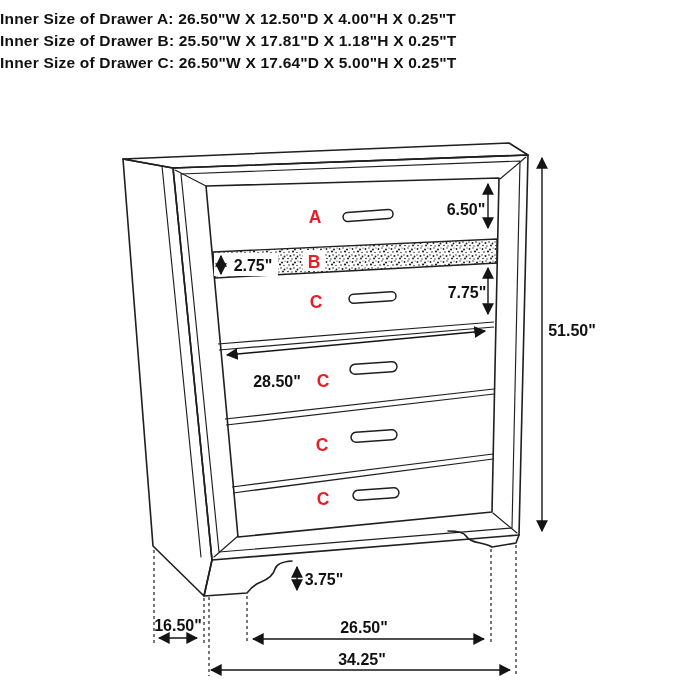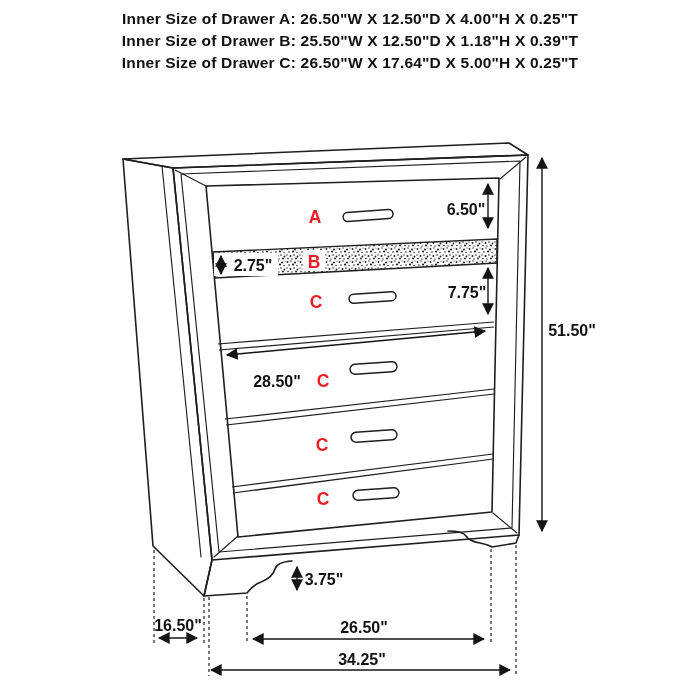--- a/index.html
+++ b/index.html
@@ -1,18 +1,18 @@
 <!DOCTYPE html>
 <html><head>
 <meta charset="utf-8">
 <style>
   html,body{margin:0;padding:0;background:#ffffff;}
   .stage{position:relative;width:700px;height:700px;background:#ffffff;overflow:hidden;
          font-family:"Liberation Sans", sans-serif;}
-  .header{position:absolute;top:8px;left:0;width:700px;text-align:center;
+  .header{position:absolute;top:8px;left:0;width:700px;
           font-weight:bold;font-size:15.5px;line-height:22px;color:#111;
           letter-spacing:0.2px;}
   .header div{white-space:pre;}
   svg{position:absolute;top:0;left:0;}
   .struct{stroke:#1f1f1f;fill:none;stroke-width:1.6;stroke-linejoin:round;stroke-linecap:round;}
   .thin{stroke-width:1.15;}
   .sep{stroke:#1f1f1f;stroke-width:1.25;fill:none;}
   .dotted{stroke:#1f1f1f;stroke-width:1.2;stroke-dasharray:3,3;fill:none;}
   .dim{stroke:#141414;stroke-width:1.4;fill:none;}
   .dimtxt{font-family:"Liberation Sans",sans-serif;font-weight:bold;font-size:16px;fill:#111;}
@@ -20,21 +20,21 @@
   .handle{fill:#ffffff;stroke:#1f1f1f;stroke-width:1.5;}
   .mask{fill:#ffffff;stroke:none;}
 </style>
 </head>
 <body>
 
 <div class="stage">
 
   <div class="header">
     <div>Inner Size of Drawer A: 26.50"W X 12.50"D X 4.00"H X 0.25"T</div>
-    <div>Inner Size of Drawer B: 25.50"W X 12.50"D X 1.18"H X 0.39"T</div>
+    <div>Inner Size of Drawer B: 25.50"W X 17.81"D X 1.18"H X 0.25"T</div>
     <div>Inner Size of Drawer C: 26.50"W X 17.64"D X 5.00"H X 0.25"T</div>
   </div>
 
   <svg width="700" height="700" viewBox="0 0 700 700">
     <defs>
       <marker id="arr" viewBox="0 0 10 10" refX="9" refY="5" markerWidth="8.5" markerHeight="8.5" orient="auto-start-reverse">
         <path d="M0,0 L10,5 L0,10 z" fill="#141414"></path>
       </marker>
       <pattern id="speckle" width="13" height="13" patternUnits="userSpaceOnUse">
         <circle cx="1.5" cy="2" r="0.9" fill="#1f1f1f"></circle>

